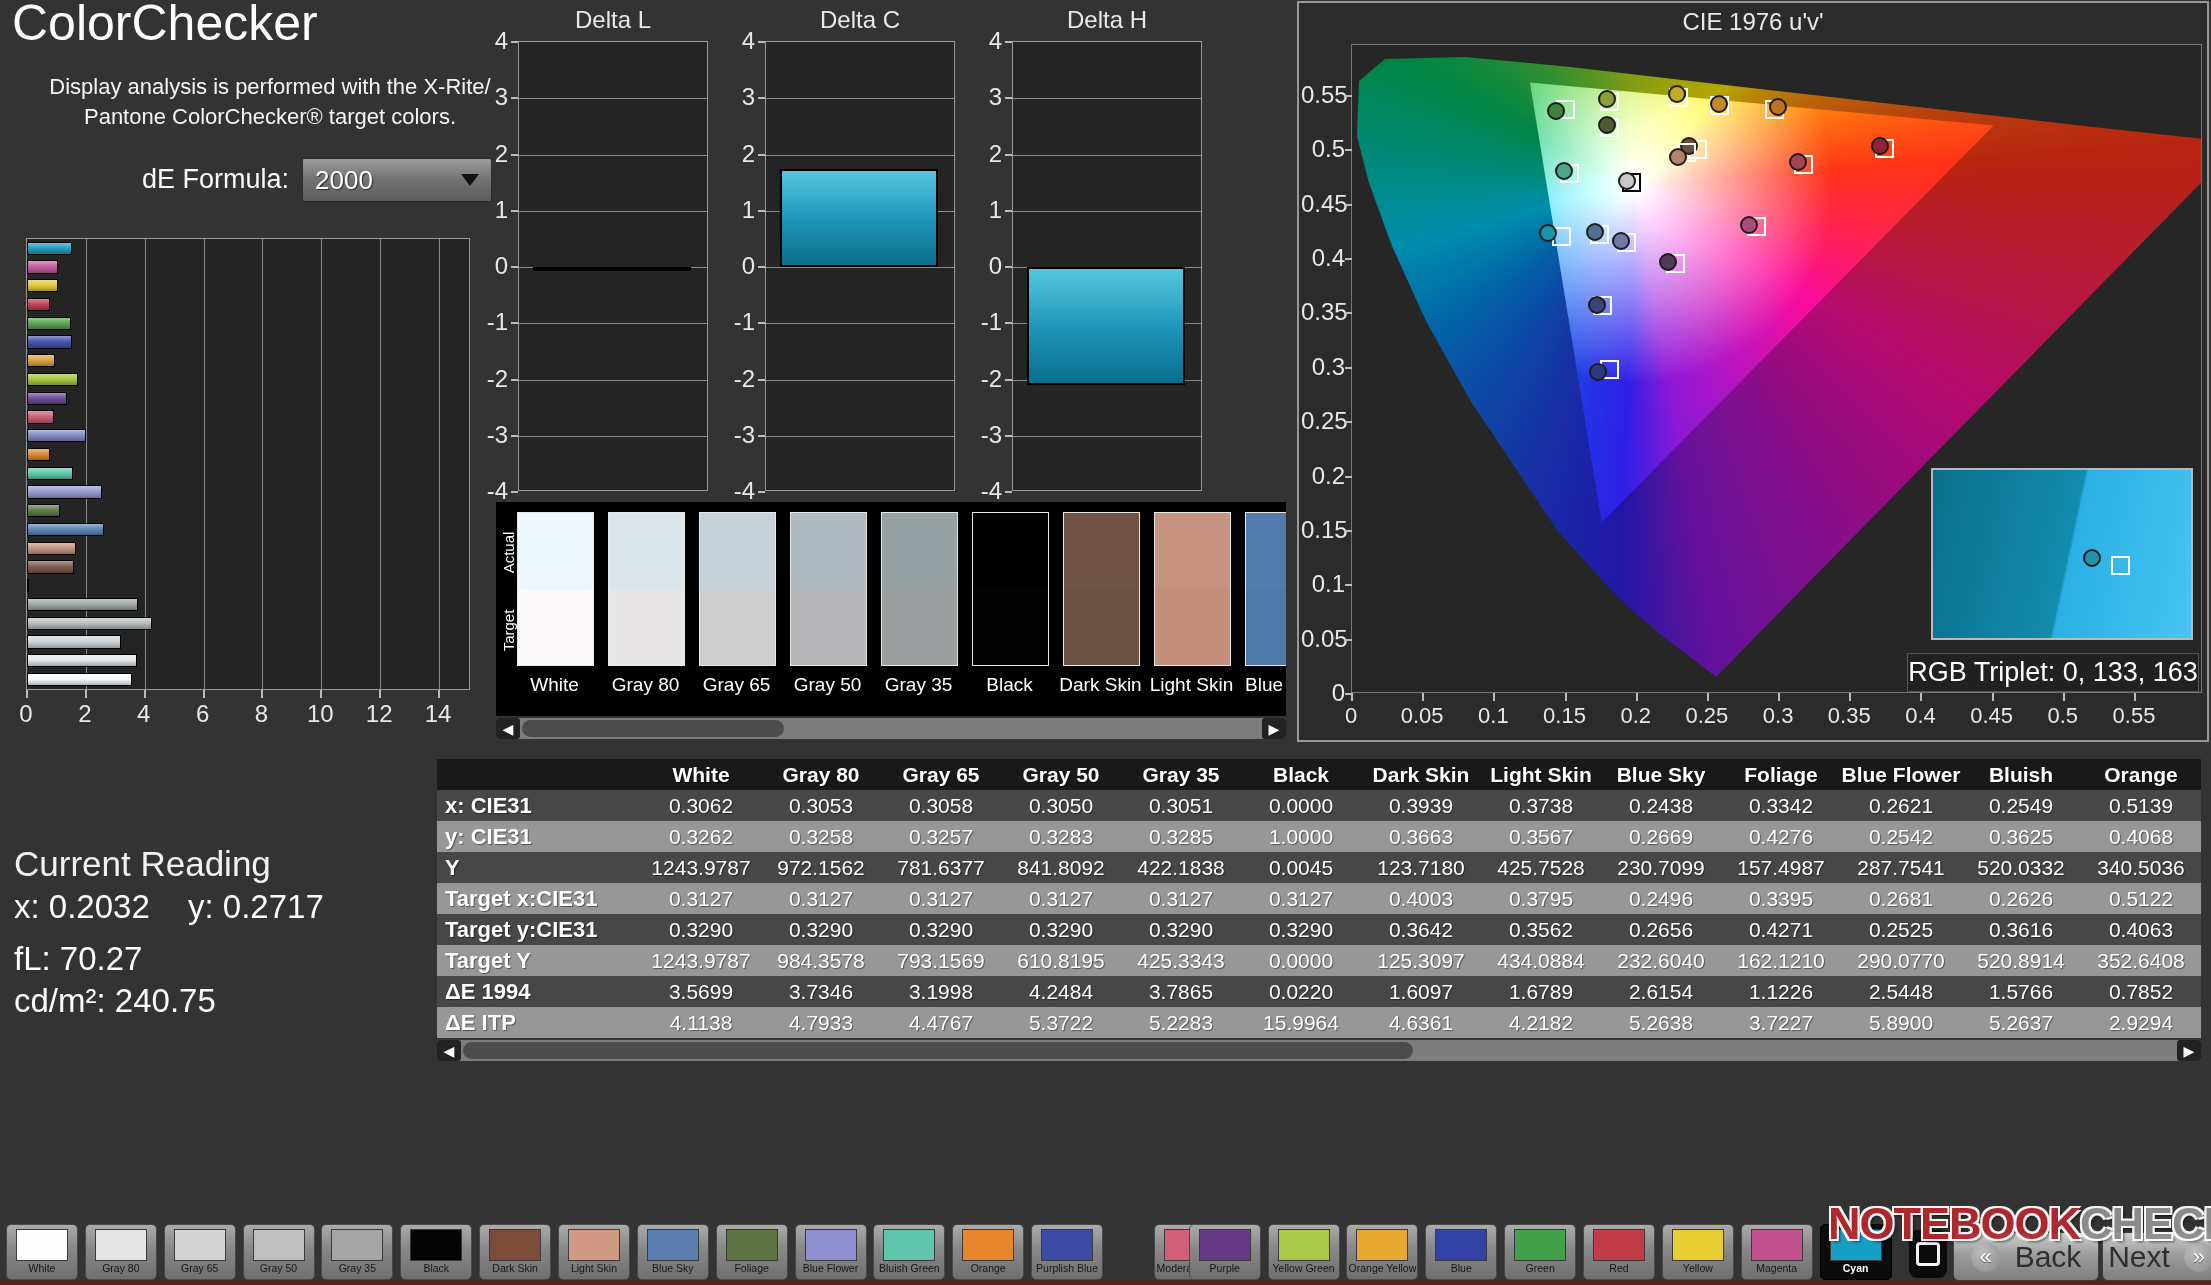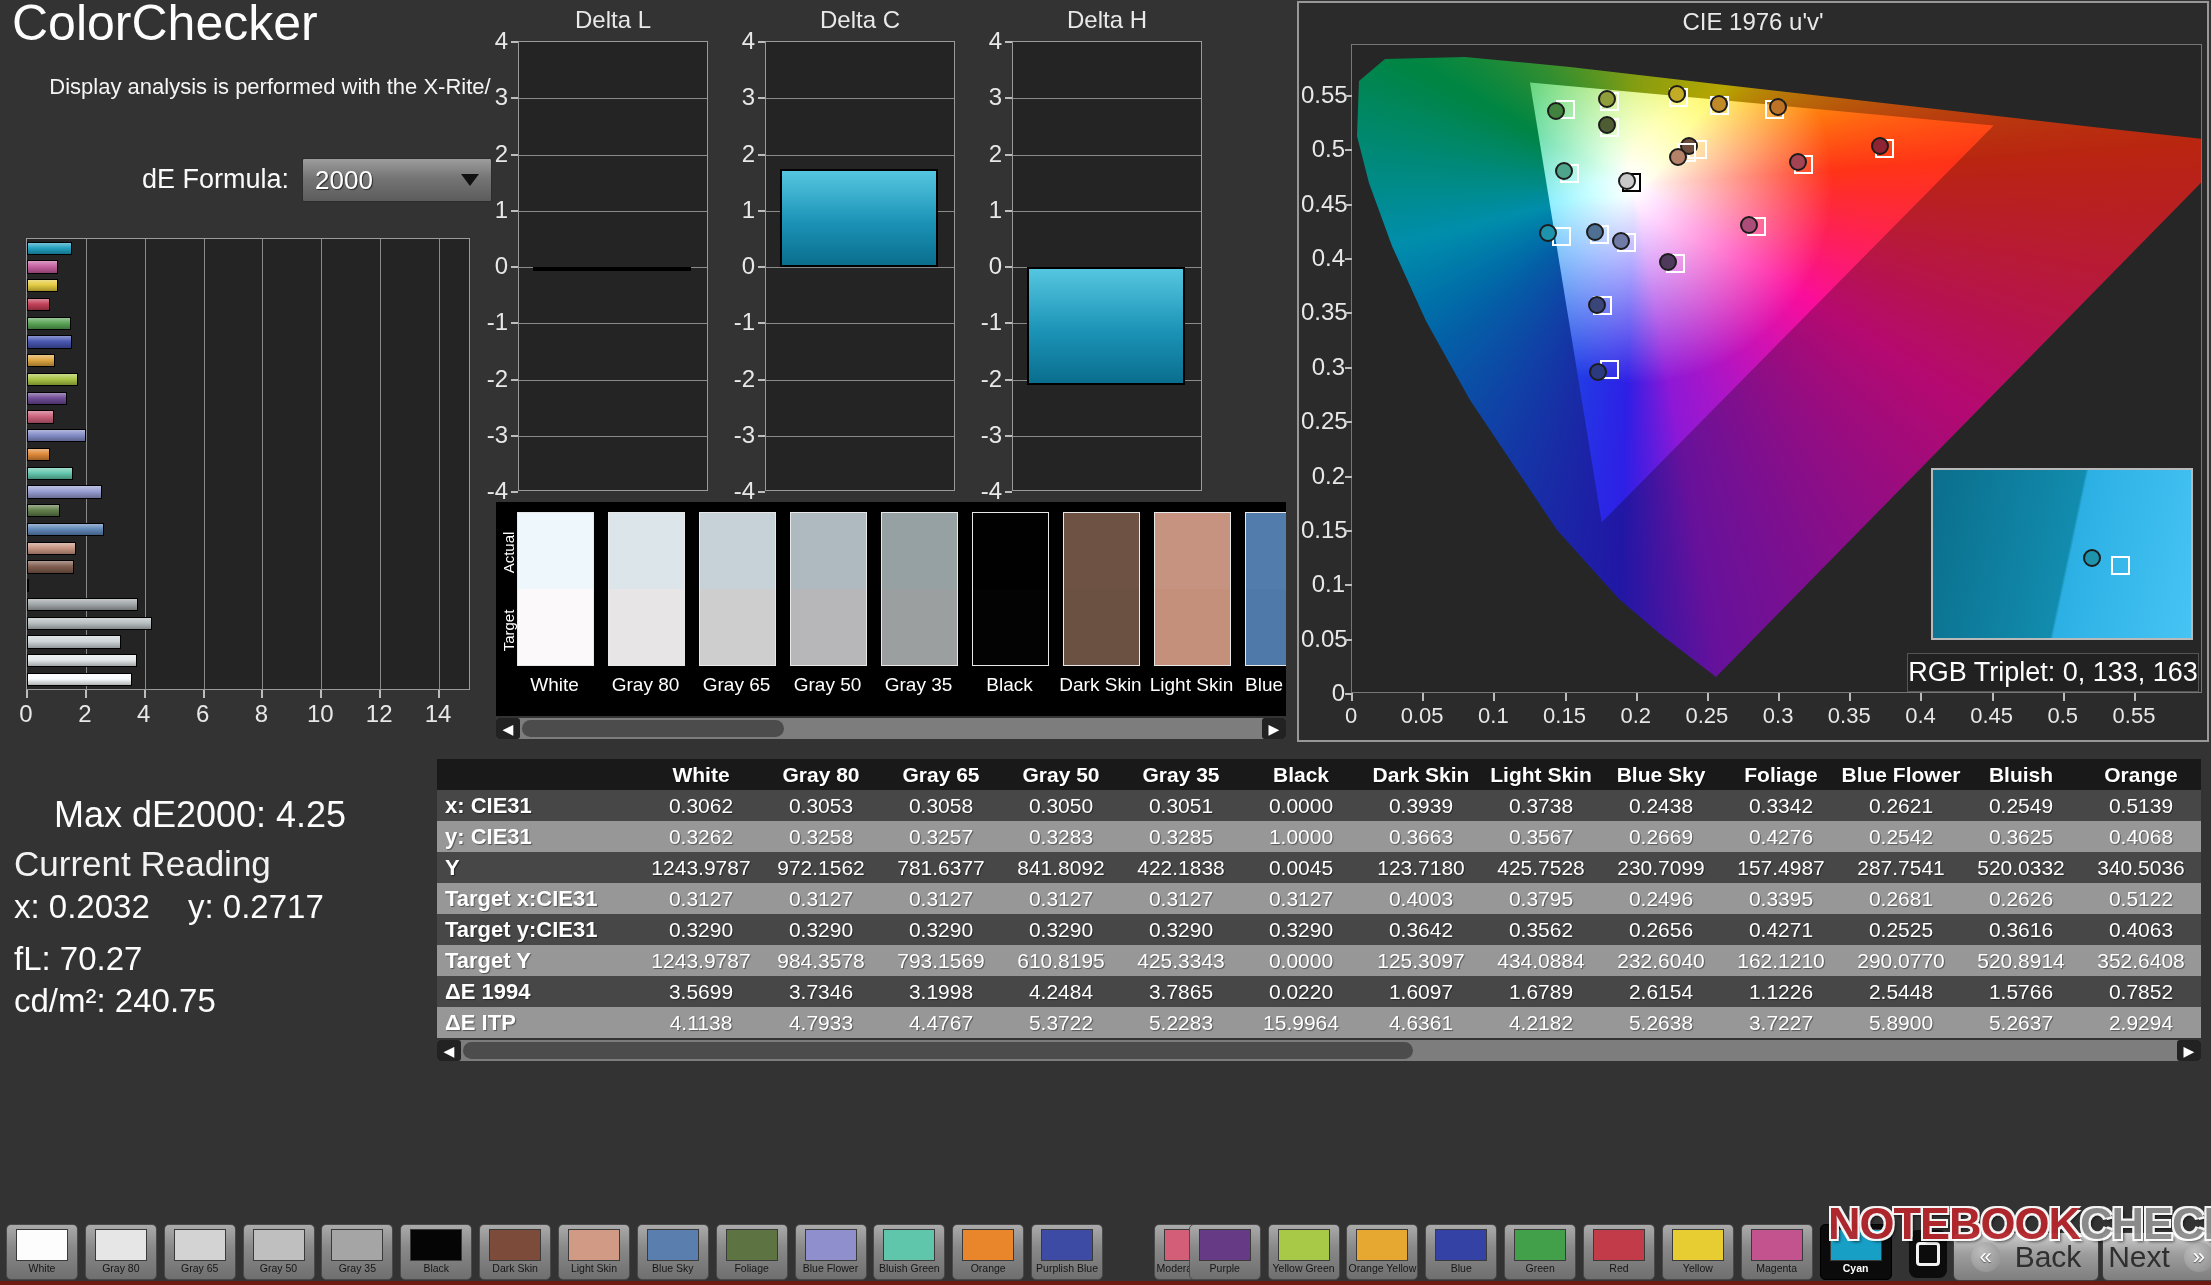--- a/index.html
+++ b/index.html
@@ -86,20 +86,21 @@
   #bottom-line{left:0;top:1281px;width:2211px;height:4px;background:#6e1a12;}
 </style>
 </head>
 <body>
 
 <div id="stage">
 
   <div class="abs" id="app-title">ColorChecker</div>
   <div class="abs" id="desc">
     <div>Display analysis is performed with the X-Rite/</div>
+    <div>Pantone ColorChecker® target colors.</div>
   </div>
   <div class="abs" id="de-formula-label">dE Formula:</div>
   <div class="abs" id="de-dropdown">
     <span class="val">2000</span>
     <span class="caret"></span>
   </div>
 
   <div class="abs plot" id="de-chart" style="left:26px;top:238px;width:444px;height:452px;">
       <div class="gridv" style="left: 58.8571px;"></div>
       <div class="gridv" style="left: 117.714px;"></div>
@@ -441,21 +442,20 @@
         <div class="tickmark abs" style="left: 692.62px; top: 690px; width: 2px; height: 8px;"></div>
         <div class="tick-label abs" style="left: 662.62px; top: 700px; width: 60px; font-size: 22px;">0.45</div>
         <div class="tickmark abs" style="left: 763.8px; top: 690px; width: 2px; height: 8px;"></div>
         <div class="tick-label abs" style="left: 733.8px; top: 700px; width: 60px; font-size: 22px;">0.5</div>
         <div class="tickmark abs" style="left: 834.98px; top: 690px; width: 2px; height: 8px;"></div>
         <div class="tick-label abs" style="left: 804.98px; top: 700px; width: 60px; font-size: 22px;">0.55</div>
       </div>
     <div class="abs" id="rgb-triplet">RGB Triplet: 0, 133, 163</div>
   </div>
 
-  <div class="abs sum-big" style="left:40px;top:794px;width:320px;text-align:center;">Max dE2000: 4.25</div>
   <div class="abs" style="left:14px;top:844px;font-size:35px;">Current Reading</div>
   <div class="abs sum-med" style="left:14px;top:888px;">x: 0.2032</div>
   <div class="abs sum-med" style="left:188px;top:888px;">y: 0.2717</div>
   <div class="abs sum-med" style="left:14px;top:940px;">fL: 70.27</div>
   <div class="abs sum-med" style="left:14px;top:982px;">cd/m²: 240.75</div>
 
   <div class="abs" id="meas-table">
       <div class="trow">
         <div class="tlabel thead"></div>
         <div class="tcell thead">White</div>

